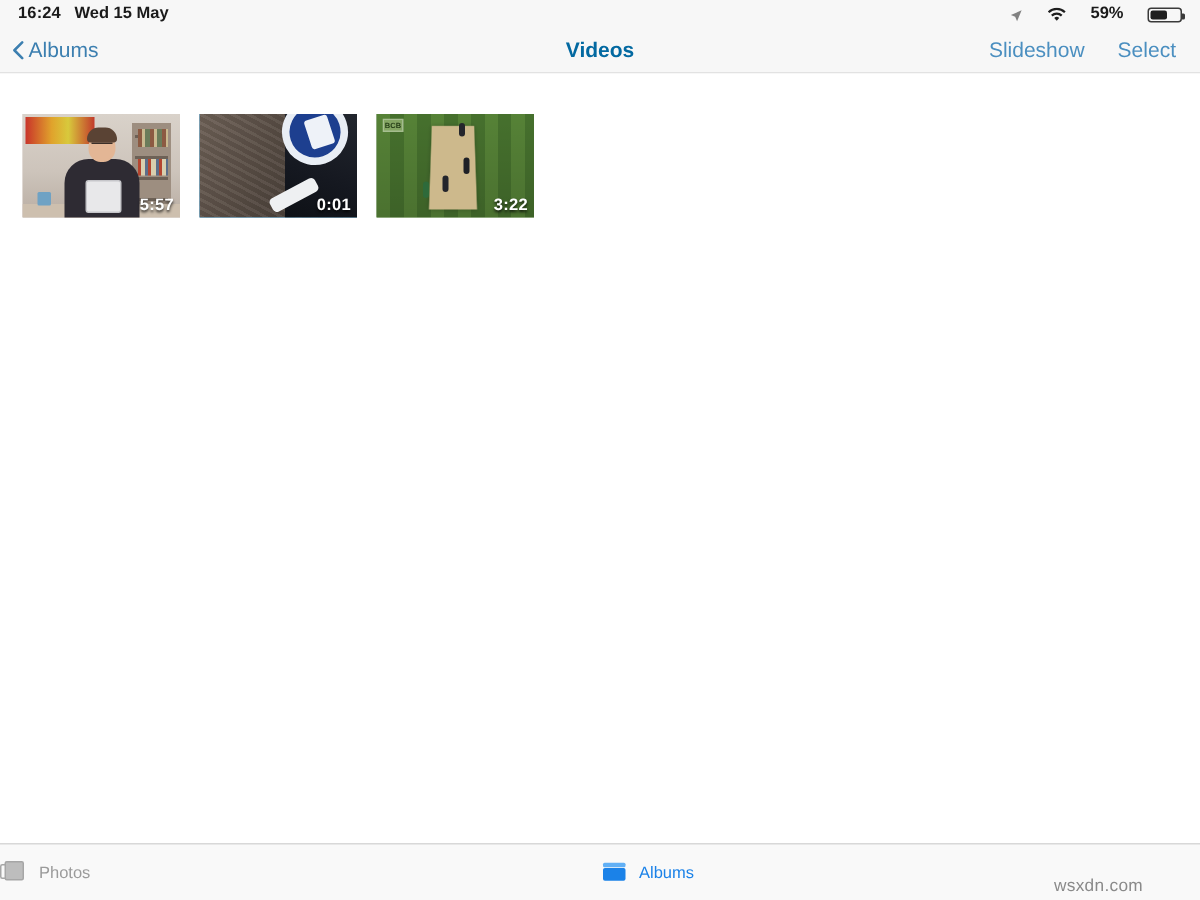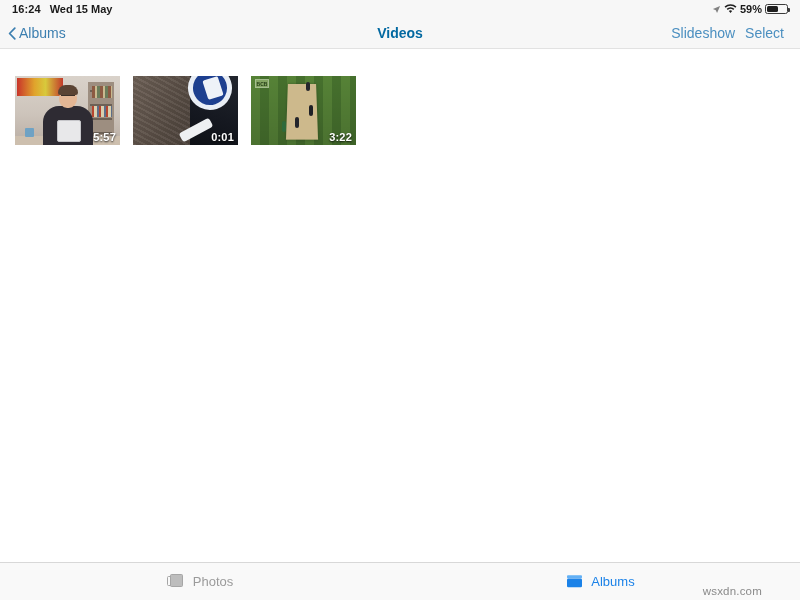--- a/index.html
+++ b/index.html
@@ -13,21 +13,21 @@
 
   
   .status-bar {
     position: absolute; top: 0; left: 0; width: 800px; height: 18px;
     background: #f7f7f7;
     display: flex; align-items: center;
     font-size: 11px; font-weight: bold; color: #1a1a1a;
     padding: 0 6px;
   }
   .status-left { display: flex; align-items: center; gap: 9px; padding-left: 6px; }
-  .status-right { margin-left: auto; display: flex; align-items: center; gap: 3px; padding-right: 6px; }
+  .status-right { margin-left: auto; display: flex; align-items: flex-end; gap: 16px; padding-right: 6px; }
   .status-time { letter-spacing: 0.1px; }
   .status-date { font-weight: bold; }
 
   .loc-icon { width: 9px; height: 9px; position: relative; display: inline-block; opacity: .75; }
   .loc-icon svg { display: block; }
 
   .wifi-icon { width: 13px; height: 10px; display: inline-block; }
   .wifi-icon svg { display: block; }
 
   .batt-pct { font-size: 11px; font-weight: bold; }
@@ -57,21 +57,21 @@
   }
   .chev {
     width: 8px; height: 13px; display: inline-block; position: relative;
   }
   .chev svg { display: block; }
   .nav-title {
     position: absolute; left: 0; right: 0; text-align: center;
     font-size: 14px; font-weight: bold; color: #0369a1;
   }
   .nav-right {
-    margin-left: auto; display: flex; align-items: center; gap: 10px;
+    margin-left: auto; display: flex; align-items: center; gap: 22px;
     padding-right: 16px; position: relative; z-index: 2;
   }
   .nav-right span { color: #4b8fc0; font-size: 14px; cursor: pointer; }
 
   
   .content { position: absolute; top: 49px; left: 0; width: 800px; bottom: 38px; background: #fff; }
   .grid { position: absolute; top: 27px; left: 15px; display: flex; gap: 13px; }
   .thumb {
     position: relative; width: 105px; height: 69px; overflow: hidden;
     background: #333; cursor: pointer;
@@ -145,22 +145,22 @@
      background: #8fae6d; border: 1px solid rgba(255,255,255,.35); opacity: .85; }
   .t3 .logo span { display:block; font-size:5px; color:#1d3311; text-align:center; line-height:8px; font-weight:bold; }
 
   
   .tab-bar {
     position: absolute; left: 0; bottom: 0; width: 800px; height: 38px;
     background: #f9f9f9; border-top: 1px solid #d8d8d8;
     display: flex; align-items: center;
   }
   .tab {
-    flex: 1; display: flex; align-items: center; justify-content: center; gap: 7px;
-    cursor: pointer; color: #9b9b9b; font-size: 13px;
+    flex: 1; display: flex; align-items: center; justify-content: flex-start; gap: 7px;
+    cursor: pointer; color: #9b9b9b; font-size: 11px;
   }
   .tab.active { color: #1b82e8; }
   .tab .ticon { width: 19px; height: 17px; position: relative; display: inline-block; }
   .tab .ticon svg { display: block; }
 
   .watermark {
     position: absolute; right: 6px; bottom: 3px;
     font-size: 11.5px; color: #8a8a8a; letter-spacing: .2px;
   }
 </style>

